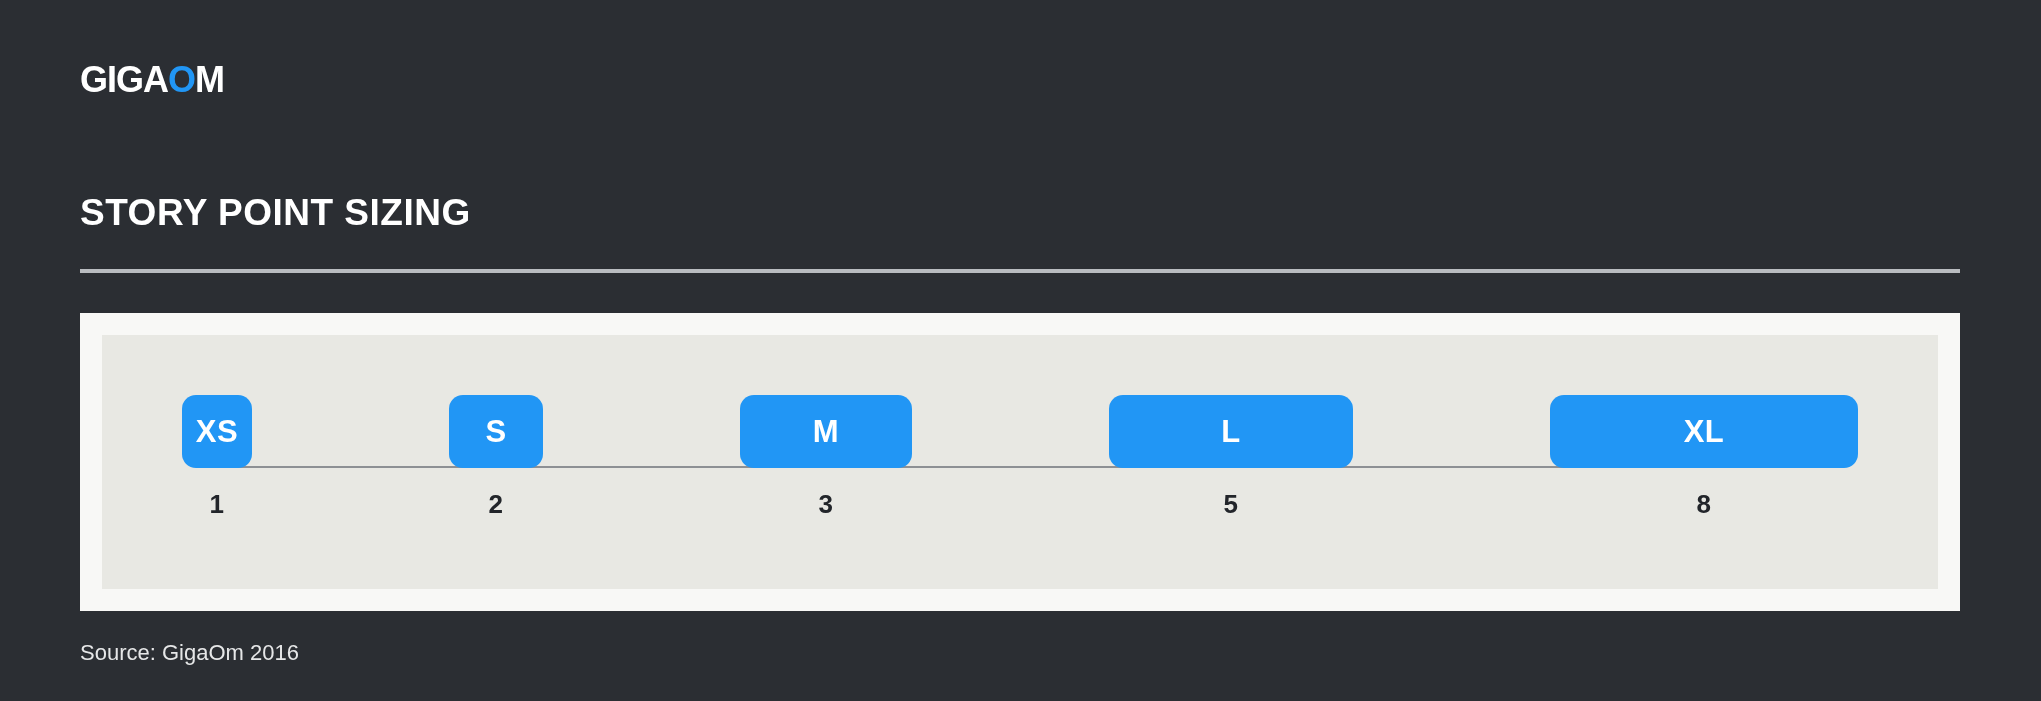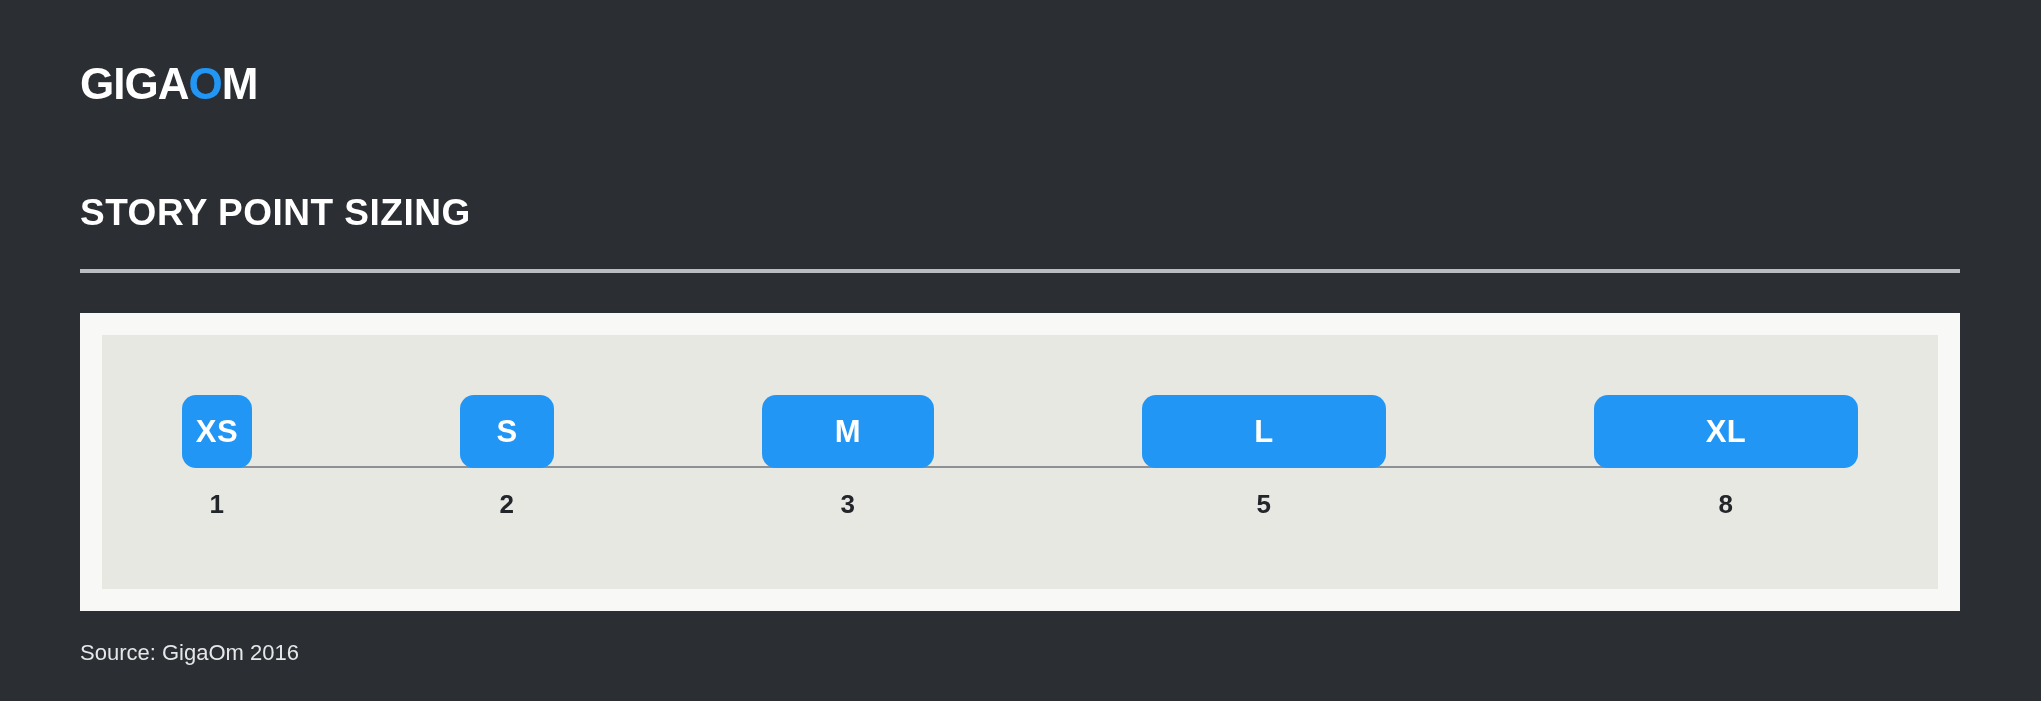--- a/index.html
+++ b/index.html
@@ -15,21 +15,21 @@
     position: relative;
   }
 
   
   .logo {
     position: absolute;
     left: 80px;
     top: 62px;
     font-family: "Liberation Sans", sans-serif;
     font-weight: bold;
-    font-size: 44px;
+    font-size: 36px;
     letter-spacing: -1px;
     line-height: 1;
     color: #ffffff;
     white-space: nowrap;
     user-select: none;
   }
   .logo .logo-o {
     color: #2196f5;
   }
 
@@ -163,21 +163,21 @@
           </div>
           <div class="box-group">
             <div class="size-box" style="width: 172px; background: rgb(33, 150, 245);">M</div>
             <div class="point-value">3</div>
           </div>
           <div class="box-group">
             <div class="size-box" style="width: 244px; background: rgb(33, 150, 245);">L</div>
             <div class="point-value">5</div>
           </div>
           <div class="box-group">
-            <div class="size-box" style="width: 264px; background: rgb(33, 150, 245);">XL</div>
+            <div class="size-box" style="width: 308px; background: rgb(33, 150, 245);">XL</div>
             <div class="point-value">8</div>
           </div>
         </div>
     </div>
   </div>
 </div>
 
 <div class="source">Source: GigaOm 2016</div>
 
 </body></html>

